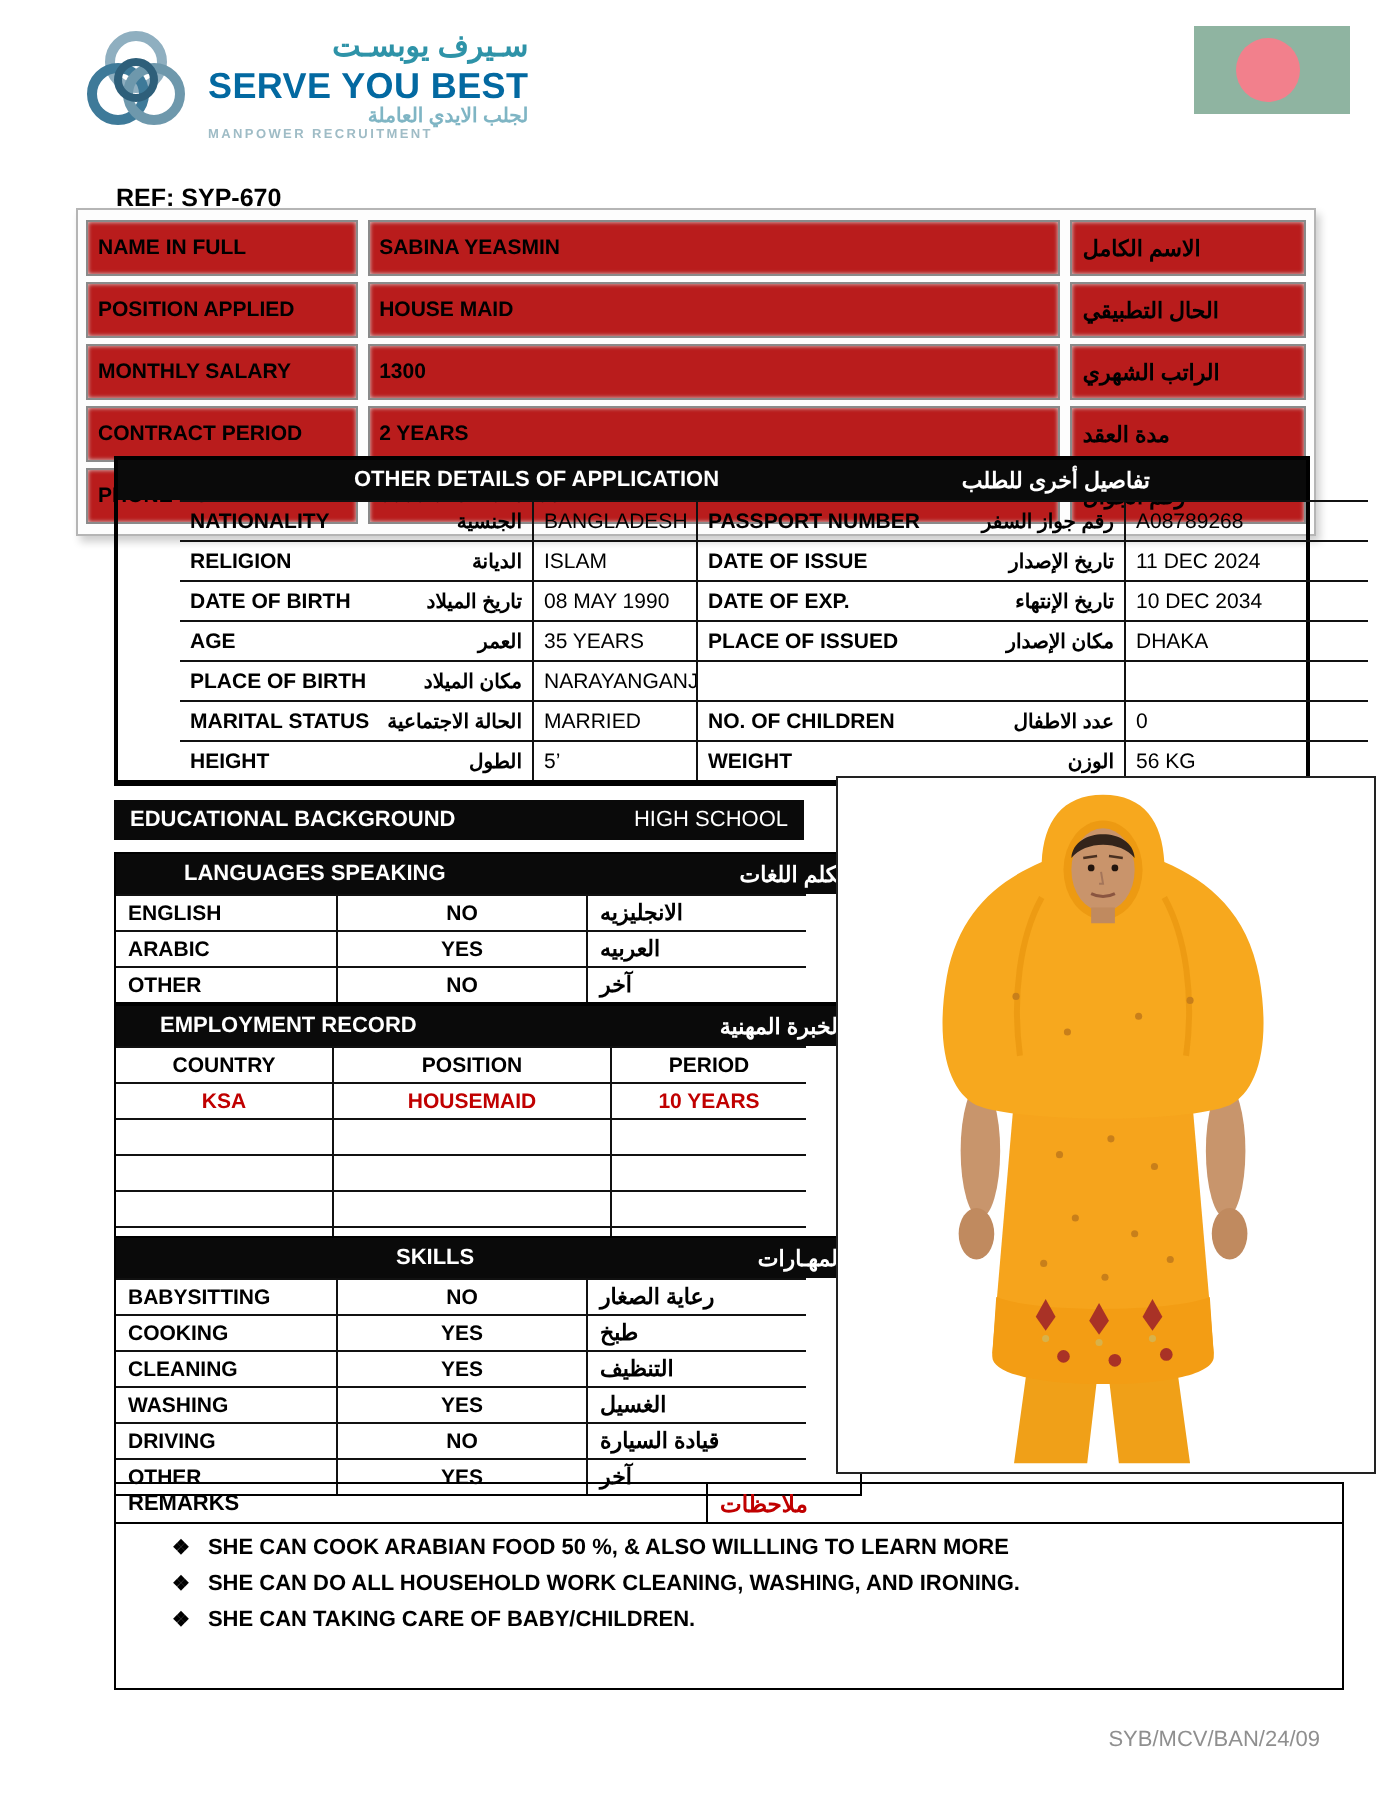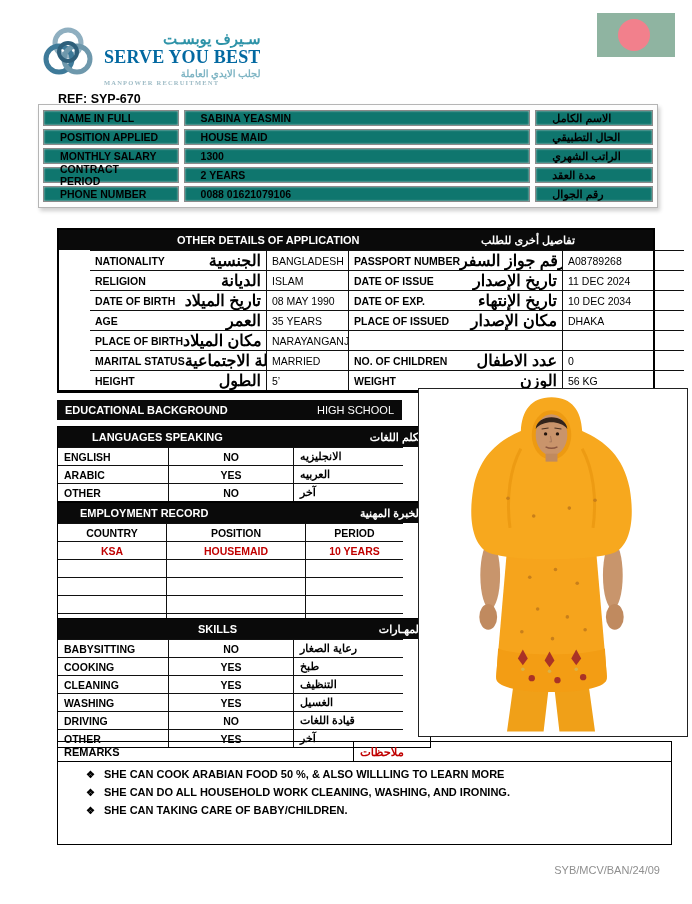--- a/index.html
+++ b/index.html
@@ -2,49 +2,49 @@
 <html><head>
 <meta charset="utf-8">
 <style>
   * { margin:0; padding:0; box-sizing:border-box; }
   html,body { width:692px; height:904px; background:#ffffff; }
   body { font-family:"Liberation Sans", sans-serif; color:#000; position:relative; overflow:hidden; }
 
   .abs { position:absolute; }
 
   
-  .logo-wrap { left:40px; top:24px; display:flex; gap:8px; align-items:flex-end;font-family:Liberation Serif, serif; }
+  .logo-wrap { left:40px; top:12px; display:flex; gap:8px; align-items:center; }
   .logo-text { display:flex; flex-direction:column; line-height:1.12; }
   .logo-ar { font-size:15px; font-weight:bold; color:#2e93a8; }
   .logo-en { font-size:18px; font-weight:bold; color:#0369a1; letter-spacing:.2px; }
   .logo-ar2 { font-size:10px; color:#7fb5c4; font-weight:bold; }
   .logo-en2 { font-size:6.5px; color:#9fbcc6; letter-spacing:1.2px; font-weight:bold; }
   .ref-line { left:58px; top:80px; font-size:12.5px; font-weight:bold;margin-top:12px; }
   .flag { left:597px; top:13px; width:78px; height:44px; position:absolute; }
   .flag-circle { position:absolute; left:21px; top:6px; width:32px; height:32px; border-radius:50%; }
 
   
   .t1 { left:38px; top:104px; width:620px; border:1px solid #b5b5b5; box-shadow:2px 3px 4px #cfcfcf; padding:5px 4px; background:#fdfdfd; }
   .t1-row { display:flex; gap:5px; margin-bottom:3px; }
   .t1-row:last-child { margin-bottom:0; }
-  .t1-cell { border:1px solid #8a8a8a; box-shadow:inset 0 0 2px #d8d8d8; background:#0f766e; height:16px; display:flex; align-items:center; font-size:10.5px; font-weight:bold; padding:0 16px; }
+  .t1-cell { border:1px solid #8a8a8a; box-shadow:inset 0 0 2px #d8d8d8; background:#b91c1c; height:28px; display:flex; align-items:center; font-size:10.5px; font-weight:bold; padding:0 5px; }
   .t1-label { width:136px; }
   .t1-value { width:348px; }
   .t1-ar { width:118px; justify-content:flex-end; direction:rtl; font-size:11px; }
 
   
   .bar { background:#0a0a0a; color:#fff; height:20px; display:flex; align-items:center; justify-content:space-between; padding:0 8px; font-size:11px; font-weight:bold; }
 
   
   .t2 { left:57px; top:228px; width:598px; border:2px solid #000; border-bottom:3px solid #000; }
   .t2-grid { display:grid; grid-template-columns:176px 82px 214px 122px;padding-left:31px; }
   .t2-cell { border-top:1px solid #111; border-left:1px solid #111; height:20px; display:flex; align-items:center; font-size:10.5px; padding:0 5px; overflow:hidden; white-space:nowrap; }
   .t2-cell:nth-child(4n+1) { border-left:none; }
   .t2-label { justify-content:space-between; font-weight:bold; }
-  .t2-label .ar { direction:rtl; font-size:16px; }
+  .t2-label .ar { direction:rtl; font-size:10px; }
   .t2-value { font-weight:normal; }
 
   
   .edu-bar { left:57px; top:400px; width:345px; position:absolute; }
   .edu-bar .bar-val { font-weight:normal; }
 
   .mini { position:absolute; width:374px; border:1.5px solid #000; }
   .mini .bar { margin:-0px; }
   .mini-grid { display:grid; }
   .lang-grid { grid-template-columns:110px 125px 110px; }
@@ -282,21 +282,21 @@
     <div class="mini-cell center">YES</div>
     <div class="mini-cell ar">طبخ</div>
     <div class="mini-cell first">CLEANING</div>
     <div class="mini-cell center">YES</div>
     <div class="mini-cell ar">التنظيف</div>
     <div class="mini-cell first">WASHING</div>
     <div class="mini-cell center">YES</div>
     <div class="mini-cell ar">الغسيل</div>
     <div class="mini-cell first">DRIVING</div>
     <div class="mini-cell center">NO</div>
-    <div class="mini-cell ar">قيادة اللغات</div>
+    <div class="mini-cell ar">قيادة السيارة</div>
     <div class="mini-cell first">OTHER</div>
     <div class="mini-cell center">YES</div>
     <div class="mini-cell ar">آخر</div>
   </div>
 </div>
 
 <div class="abs photo">
   <svg width="267" height="346" viewBox="0 0 270 349">
 
     <path d="M96,295 L89,346 L126,346 L131,303 L137,303 L142,346 L178,346 L171,295 Z" fill="#f0a018"></path>

